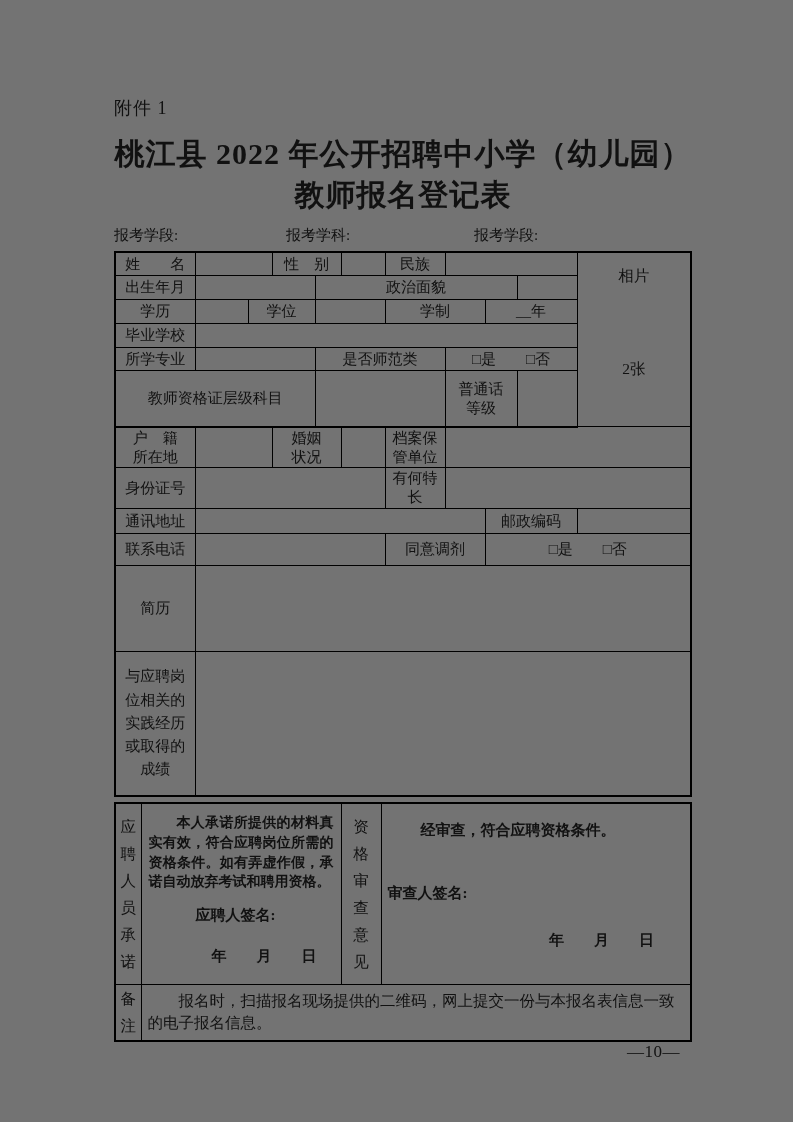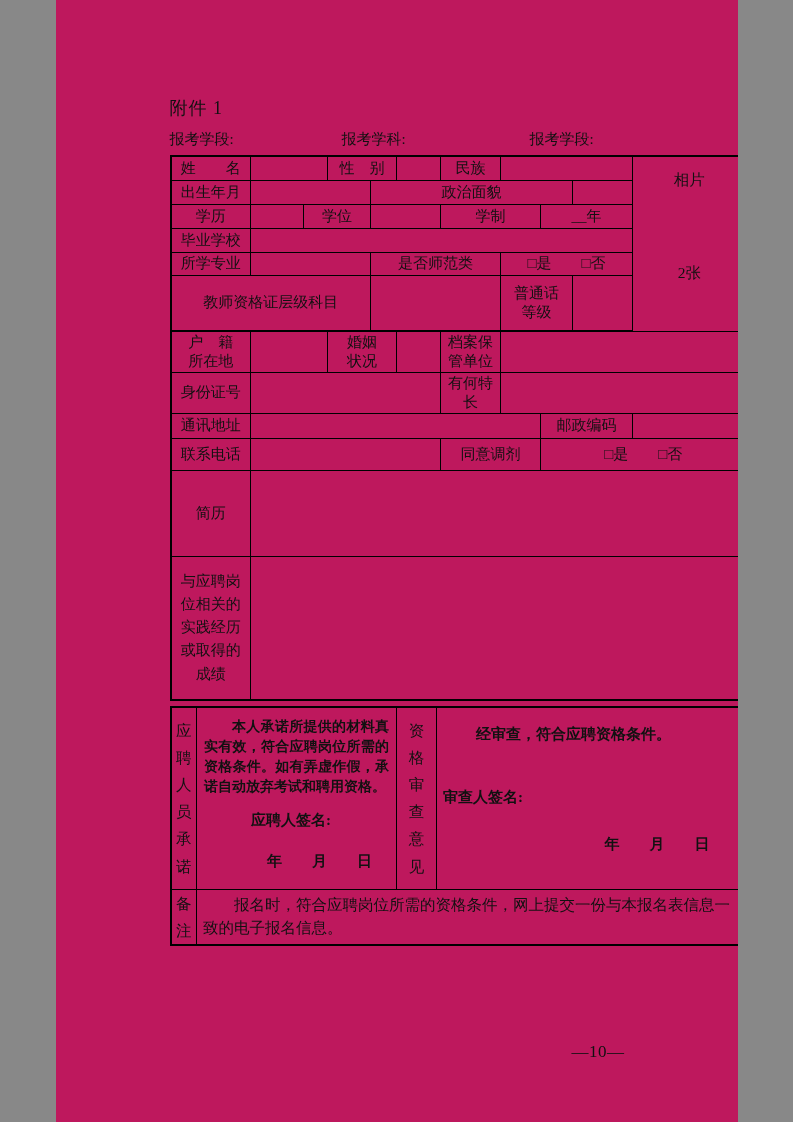--- a/index.html
+++ b/index.html
@@ -1,17 +1,17 @@
 <!DOCTYPE html>
 <html><head>
 <meta charset="utf-8">
 <style>
   html,body{margin:0;padding:0;background:#888;}
   .page{
-    width:682px;height:1122px;background:#be185d;position:relative;
+    width:793px;height:1122px;background:#737373;position:relative;
     font-family:"Liberation Serif","DejaVu Serif",serif;color:#111;
     margin:0 auto;overflow:hidden;
   }
   .content{position:absolute;left:114px;top:96px;width:578px;}
   .attachment{font-size:18px;letter-spacing:1px;}
   .doc-title{margin-top:13px;text-align:center;font-weight:bold;font-size:30px;line-height:1.38;letter-spacing:1px;}
   .header-fields{position:relative;height:22px;margin-top:10px;margin-bottom:3px;font-size:15px;}
   .header-fields span{position:absolute;top:0;white-space:nowrap;}
   .hf-stage{left:0;}
   .hf-subject{left:172px;}
@@ -47,20 +47,24 @@
   .page-number{position:absolute;right:113px;top:1042px;font-size:17px;letter-spacing:0.5px;}
 </style>
 </head>
 <body>
 
 <div class="page">
   <div class="content">
 
     <div class="attachment">附件 1</div>
 
+    <div class="doc-title">
+      <div>桃江县 2022 年公开招聘中小学（幼儿园）</div>
+      <div>教师报名登记表</div>
+    </div>
 
     <div class="header-fields">
       <span class="hf-stage">报考学段:</span>
       <span class="hf-subject">报考学科:</span>
       <span class="hf-serial">报考学段:</span>
     </div>
 
     <table class="t1">
       <colgroup>
         <col style="width:80px">
@@ -187,21 +191,21 @@
 见</td>
         <td class="review-cell">
           <div class="review-text">经审查，符合应聘资格条件。</div>
           <div class="review-sign">审查人签名:</div>
           <div class="review-date">年　　月　　日</div>
         </td>
       </tr>
       <tr class="r48">
         <td class="vlabel">备
 注</td>
-        <td colspan="3" class="remarks-cell">报名时，符合应聘岗位所需的资格条件，网上提交一份与本报名表信息一致的电子报名信息。</td>
+        <td colspan="3" class="remarks-cell">报名时，扫描报名现场提供的二维码，网上提交一份与本报名表信息一致的电子报名信息。</td>
       </tr>
     </tbody>
       </table>
 
   </div>
 
   <div class="page-number">—10—</div>
 </div>
 
 </body></html>

